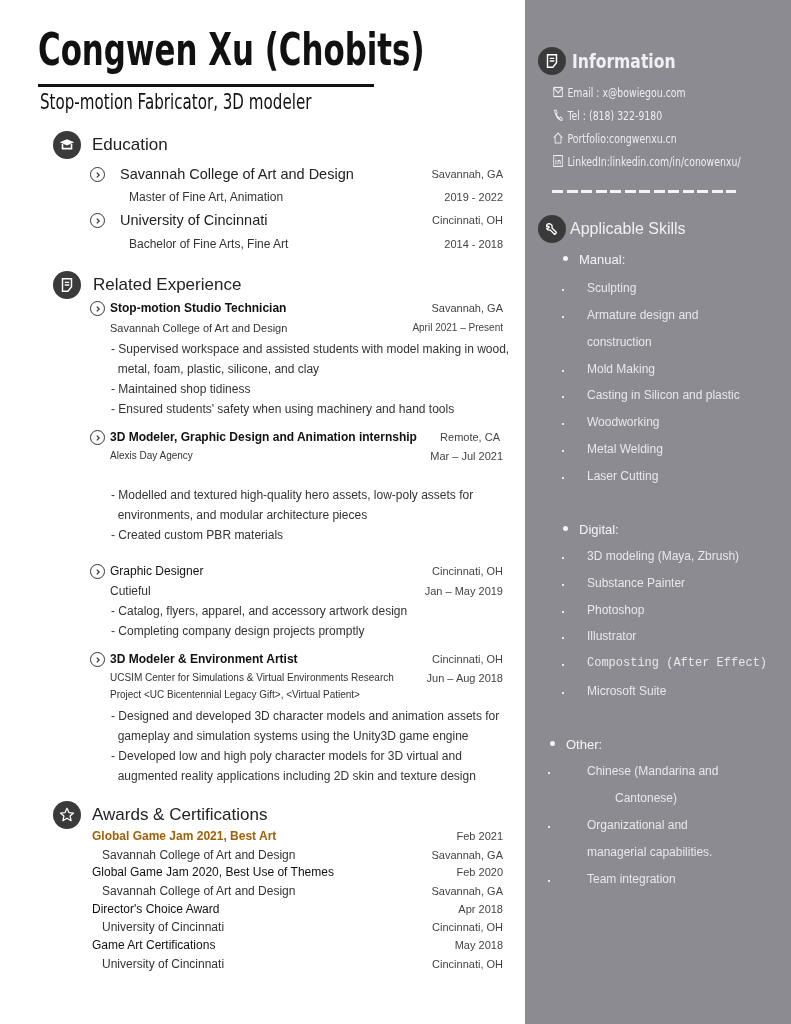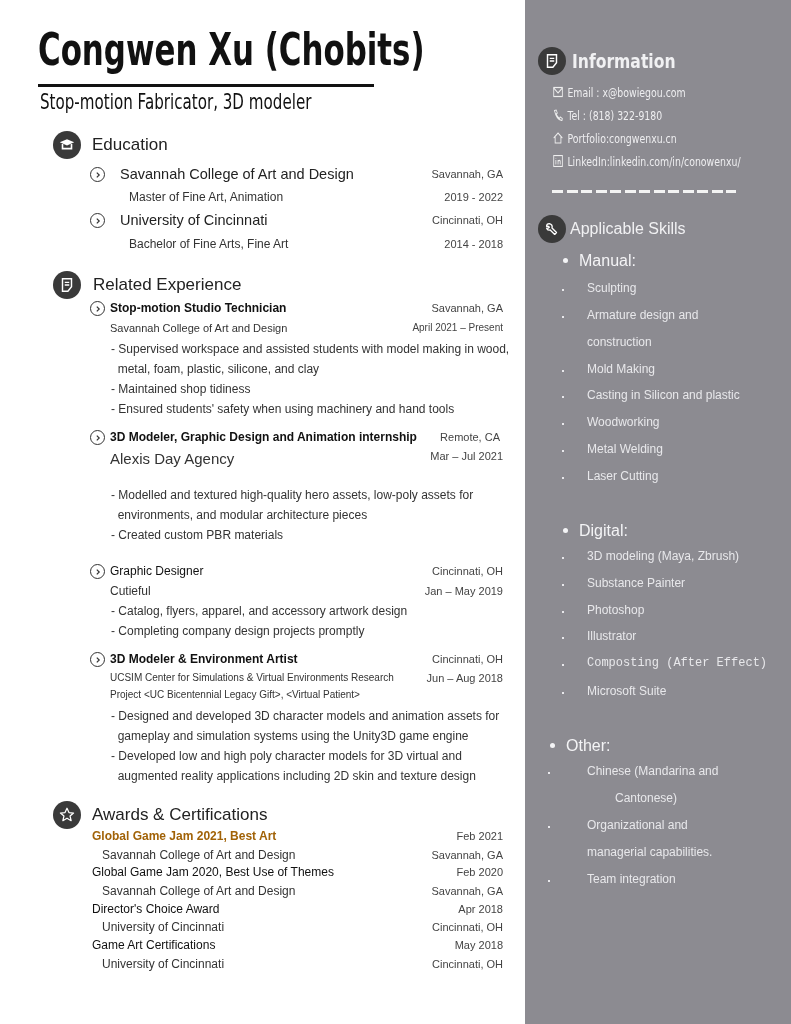--- a/index.html
+++ b/index.html
@@ -23,21 +23,21 @@
   .chev svg { width: 8px; height: 8px; }
   .edu-title { font-size: 14.5px; color: #222; }
   .job-title { font-size: 12px; color: #111; font-weight: bold; }
   .bold12 { font-size: 12px; color: #111; font-weight: bold; }
 
   .side-title { position: absolute; font-size: 17px; color: #f1f1f3; white-space: nowrap; }
   .info-title { font-family: "DejaVu Sans", sans-serif; font-size: 20px; transform: scaleX(0.78); transform-origin: left top; font-weight: bold; }
   .info-row { position: absolute; left: 28px; font-family: "DejaVu Sans", sans-serif; font-size: 13px; transform: scaleX(0.72); transform-origin: left top; white-space: nowrap; color: #eeeef0; }
   .info-icon { display: inline-block; width: 14px; height: 12px; vertical-align: -1px; margin-right: 6px; }
   .dashes { position: absolute; left: 27px; top: 190px; width: 184px; height: 3px; background: repeating-linear-gradient(90deg, #f3f3f3 0 11px, transparent 11px 14.5px); }
-  .sk-head { position: absolute; font-size: 16px; color: #f4f4f6; white-space: nowrap; }
+  .sk-head { position: absolute; font-size: 13px; color: #f4f4f6; white-space: nowrap; }
   .sk-head .dot { display: inline-block; width: 5px; height: 5px; background: #f4f4f6; border-radius: 50%; margin-right: 11px; vertical-align: 3px; }
   .sk-item { position: absolute; left: 62px; font-size: 12px; color: #e8e8eb; white-space: nowrap; }
   .sk-bullet { position: absolute; width: 2px; height: 2px; background: #e8e8eb; }
 </style>
 </head>
 <body>
 
 <div class="left">
   <div class="name">Congwen Xu (Chobits)</div>
   <div class="rule"></div>
@@ -93,21 +93,21 @@
   <div class="row" style="left:111px; top:382px;">- Maintained shop tidiness</div>
   <div class="row" style="left:111px; top:402px;">- Ensured students' safety when using machinery and hand tools</div>
 
   <div class="chev" style="left:90px; top:430px;">
       <svg viewBox="0 0 10 10">
         <path d="M3.5 2 L6.5 5 L3.5 8" fill="none" stroke="#333" stroke-width="1.5"></path>
       </svg>
     </div>
   <div class="row job-title" style="left:110px; top:430px;">3D Modeler, Graphic Design and Animation internship</div>
   <div class="right" style="top:431px; right:25px;">Remote, CA</div>
-  <div class="row" style="left:110px; top:450px; font-size:15px;">Alexis Day Agency</div>
+  <div class="row" style="left:110px; top:450px; font-size:10px;">Alexis Day Agency</div>
   <div class="right" style="top:450px;">Mar – Jul 2021</div>
   <div class="row" style="left:111px; top:508px; white-space:pre;">  environments, and modular architecture pieces</div>
   <div class="row" style="left:111px; top:488px;">- Modelled and textured high-quality hero assets, low-poly assets for</div>
   <div class="row" style="left:111px; top:528px;">- Created custom PBR materials</div>
 
   <div class="chev" style="left:90px; top:564px;">
       <svg viewBox="0 0 10 10">
         <path d="M3.5 2 L6.5 5 L3.5 8" fill="none" stroke="#333" stroke-width="1.5"></path>
       </svg>
     </div>

